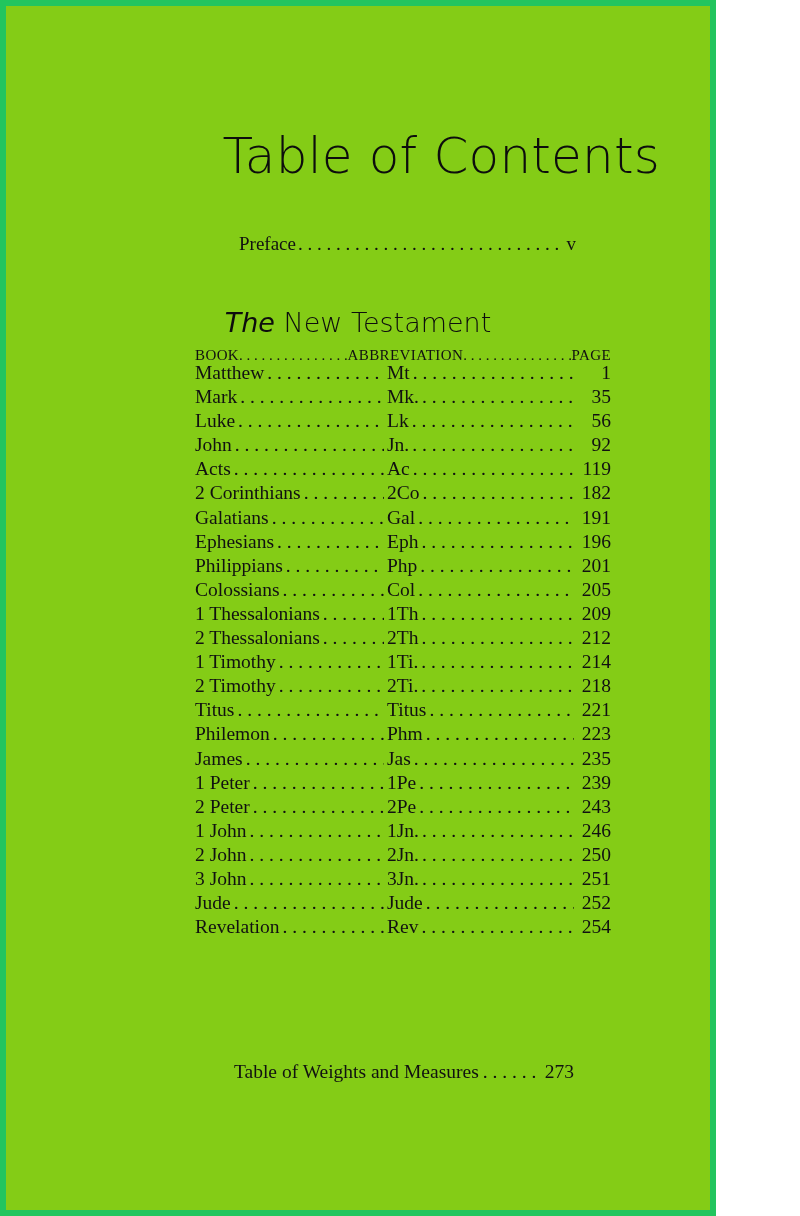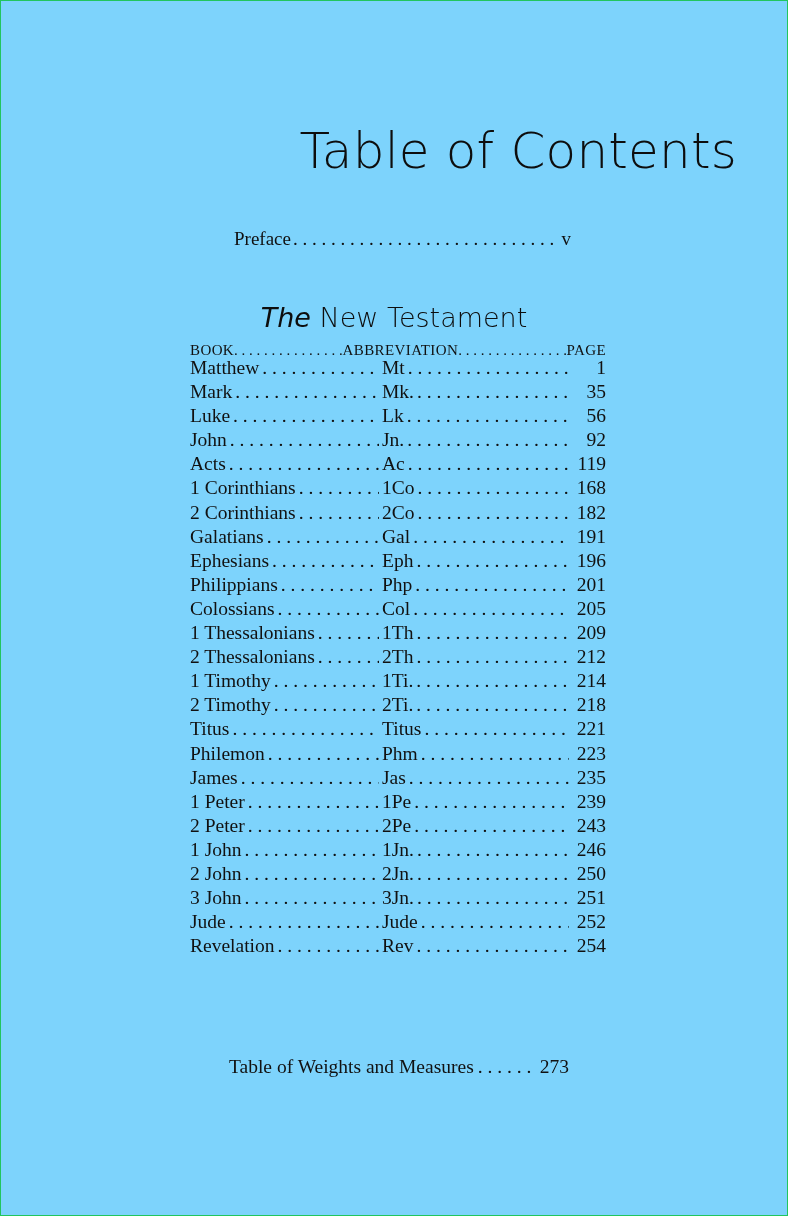--- a/index.html
+++ b/index.html
@@ -2,24 +2,24 @@
 <html><head>
 <meta charset="utf-8">
 <style>
   html, body {
     margin: 0;
     padding: 0;
     background: #ffffff;
   }
   .page {
     position: relative;
-    width: 788px;
+    width: 716px;
     height: 1216px;
-    background: #7dd3fc;
-    border: 1px solid #22c55e;
+    background: #84cc16;
+    border: 6px solid #22c55e;
     box-sizing: border-box;
     overflow: hidden;
     font-family: "Liberation Serif", "DejaVu Serif", serif;
     color: #111111;
   }
 
   
   .toc-title {
     position: absolute;
     left: 0;
@@ -251,29 +251,20 @@
       <div class="entry-row">
         <span class="entry-book">Acts</span>
         <span class="entry-leader-1"></span>
         <span class="entry-mid">
           <span class="entry-abbr-text">Ac</span>
           <span class="entry-leader-2"></span>
           <span class="entry-page">119</span>
         </span>
       </div>
       <div class="entry-row">
-        <span class="entry-book">1 Corinthians</span>
-        <span class="entry-leader-1"></span>
-        <span class="entry-mid">
-          <span class="entry-abbr-text">1Co</span>
-          <span class="entry-leader-2"></span>
-          <span class="entry-page">168</span>
-        </span>
-      </div>
-      <div class="entry-row">
         <span class="entry-book">2 Corinthians</span>
         <span class="entry-leader-1"></span>
         <span class="entry-mid">
           <span class="entry-abbr-text">2Co</span>
           <span class="entry-leader-2"></span>
           <span class="entry-page">182</span>
         </span>
       </div>
       <div class="entry-row">
         <span class="entry-book">Galatians</span>

